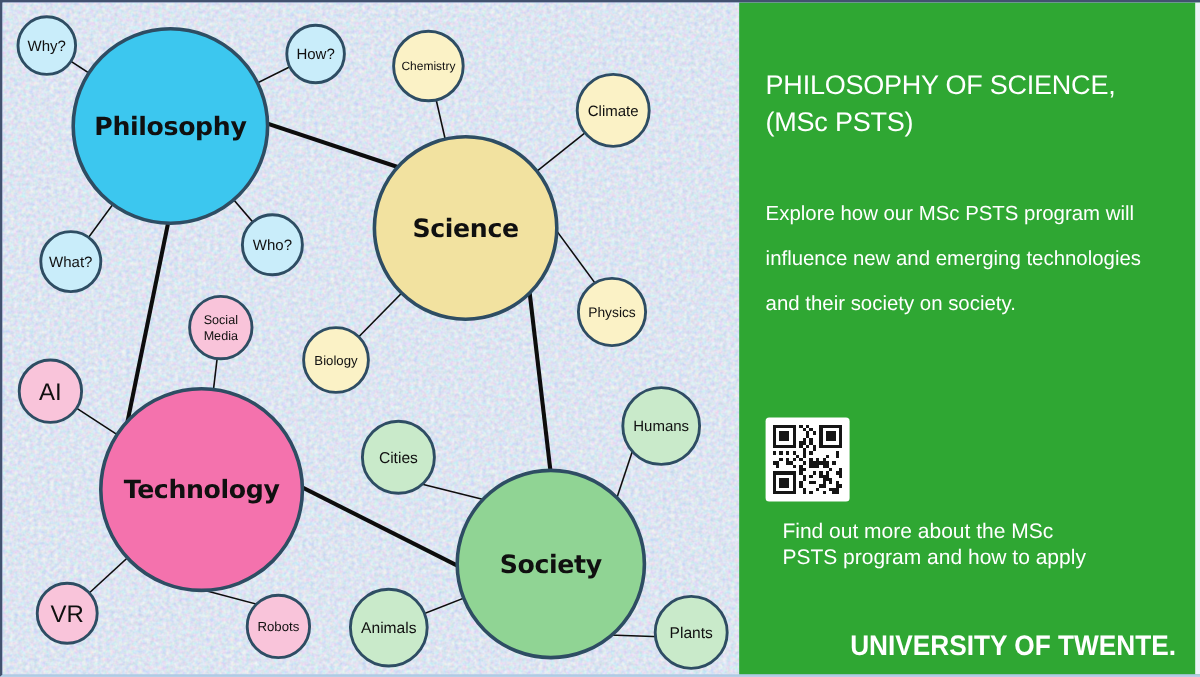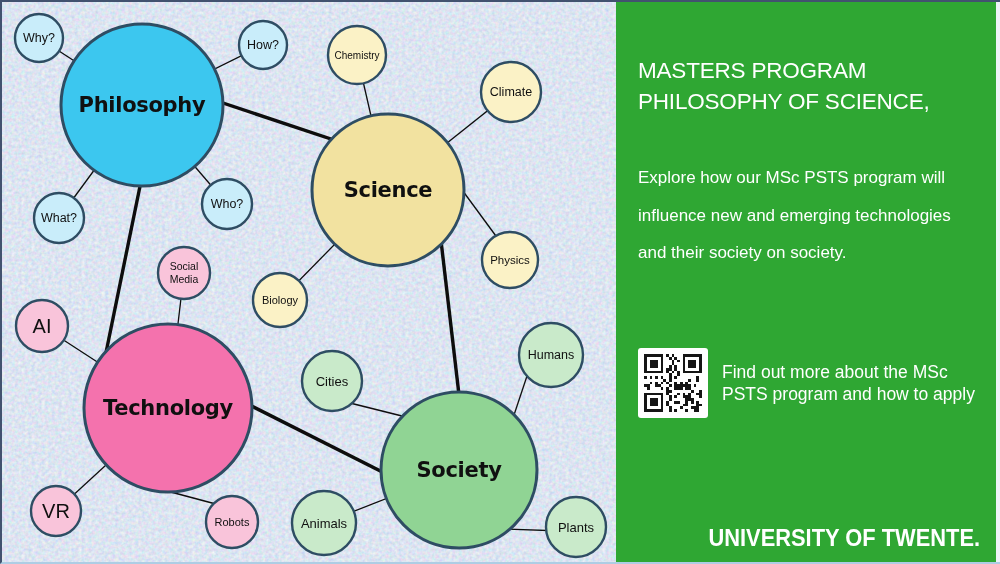--- a/index.html
+++ b/index.html
@@ -16,21 +16,21 @@
     position:absolute;left:614px;top:0;width:384px;height:560px;box-sizing:border-box;
     border-right:4px solid #eef3f8;
     padding:0 18px 0 22px;
   }
   .panel-heading{margin-top:53px;}
   .panel-heading .ln{line-height:31px;font-size:22.5px;letter-spacing:-0.2px;white-space:nowrap;}
   .eyebrow{font-weight:400;}
   .title-lines .ln{font-weight:400;}
   .body-text{margin-top:50px;font-size:17px;line-height:21.6px;}
   .body-text div{white-space:nowrap;margin-top:16px;}
-  .qr-row{margin-top:84px;display:flex;align-items:flex-start;}
+  .qr-row{margin-top:84px;display:flex;align-items:flex-start;flex-direction:column;}
   .qr-box{
     width:70px;height:70px;flex:0 0 70px;background:#ffffff;border-radius:3px;
     padding:6px;box-sizing:border-box;
   }
   .qr-box svg{display:block;width:58px;height:58px;}
   .qr-caption{margin-left:14px;padding-top:13px;font-size:17.5px;line-height:22px;}
   .qr-caption div{white-space:nowrap;}
   .footer{
     position:absolute;right:16px;bottom:10px;
     font-size:23.5px;font-weight:700;letter-spacing:0px;
@@ -155,23 +155,23 @@
           <g>
             <circle cx="574" cy="525" r="30" fill="#c9eaca" stroke="#2e4d63" stroke-width="2.4"></circle>
             <text text-anchor="middle" font-size="13" font-family="&quot;Liberation Sans&quot;, sans-serif" font-weight="normal" letter-spacing="0" fill="#101010"><tspan x="574" y="529.55">Plants</tspan></text>
           </g>
         </g>
     </svg>
   </div>
 
   <aside class="panel" style="background: rgb(47, 167, 51); color: rgb(255, 255, 255);">
     <div class="panel-heading">
-      <div class="ln eyebrow">MASTERS PROGRAM</div>
       <div class="title-lines">
         <div class="ln">PHILOSOPHY OF SCIENCE,</div>
+        <div class="ln">(MSc PSTS)</div>
       </div>
     </div>
     <div class="body-text">
         <div>Explore how our MSc PSTS program will</div>
         <div>influence new and emerging technologies</div>
         <div>and their society on society.</div>
       </div>
     <div class="qr-row">
       <div class="qr-box" id="qr-box">
           <svg viewBox="0 0 21 21" shape-rendering="crispEdges">

